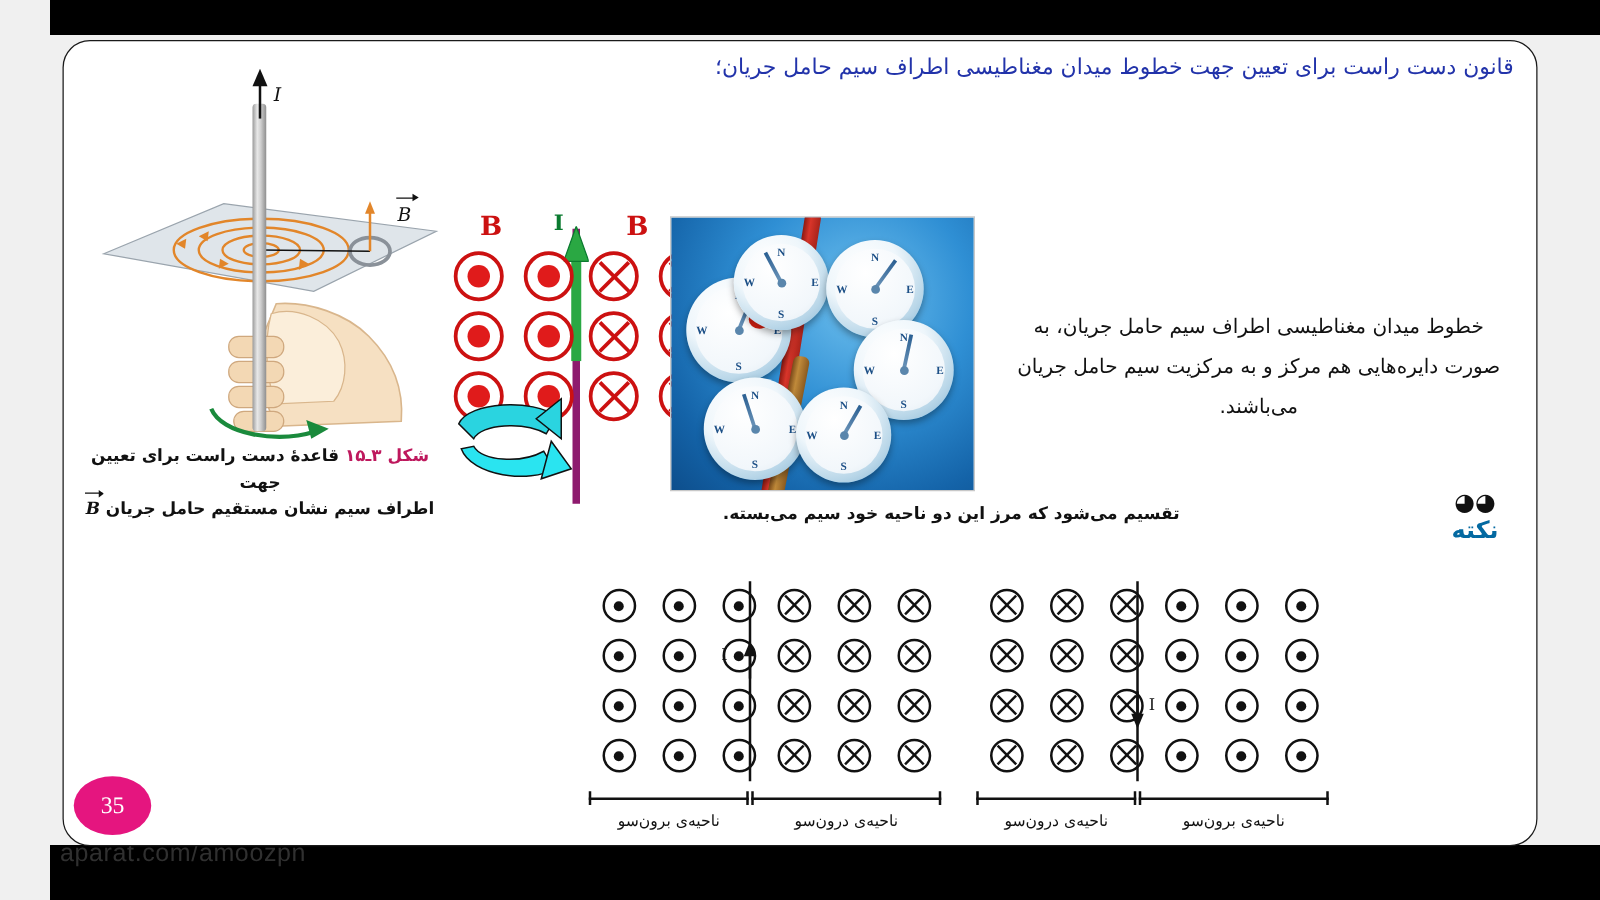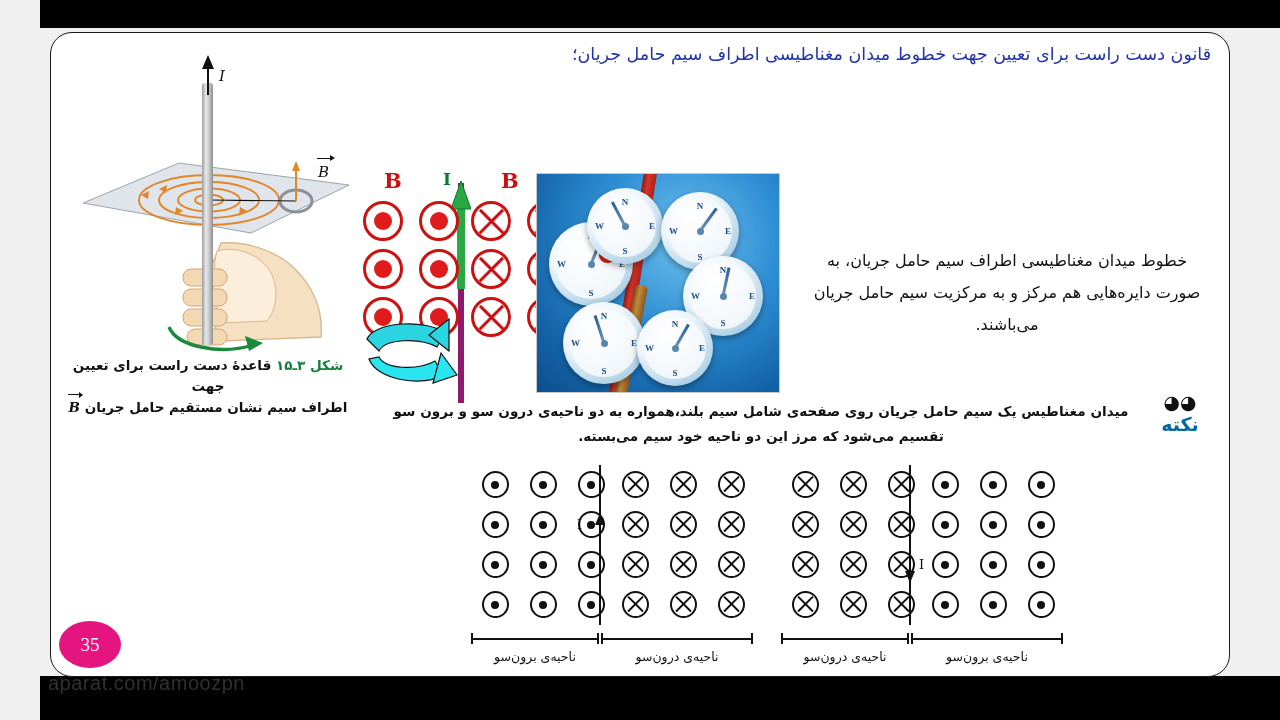--- a/index.html
+++ b/index.html
@@ -46,21 +46,21 @@
     color:#111;font-size:16px;line-height:2.0;
     font-family:"DejaVu Sans",sans-serif;
     direction:rtl;text-align:center;
   }
   .caption{
     position:absolute;left:12px;top:322px;width:290px;
     font-size:13.5px;line-height:1.55;color:#111;
     font-family:"DejaVu Sans",sans-serif;
     direction:rtl;text-align:center;font-weight:bold;
   }
-  .caption .figno{color:#15803d;text-align:right;}
+  .caption .figno{color:#be185d;text-align:right;}
   .caption .bvec{font-style:italic;font-family:"DejaVu Serif",serif;position:relative;}
   .caption .bvec::after{
     content:"";position:absolute;left:-1px;right:-2px;top:-5px;height:6px;
     border-top:1.3px solid #111;
   }
   .caption .bvec::before{
     content:"";position:absolute;right:-3px;top:-7px;
     border-left:4px solid #111;border-top:3px solid transparent;border-bottom:3px solid transparent;
   }
 
@@ -360,21 +360,20 @@
         <span class="s">S</span>
         <span class="w">W</span>
       </div>
     </div>
 
     <div class="note-badge">
       <span class="eyes">◕◕</span>
       <span class="lbl">نکته</span>
     </div>
     <div class="note-text">
-      <div>میدان مغناطیس یک سیم حامل جریان روی صفحه‌ی شامل سیم بلند،همواره به دو ناحیه‌ی درون سو و برون سو</div>
       <div>تقسیم می‌شود که مرز این دو ناحیه خود سیم می‌بسته.</div>
     </div>
 
     <div class="bgrid g1">
       <div class="wire" style="left:128px;"></div>
       <svg style="position:absolute;left:120px;top:48px;width:18px;height:30px;" viewBox="0 0 18 30">
         <line x1="9" y1="30" x2="9" y2="8" stroke="#111" stroke-width="2"></line>
         <polygon points="9,0 4,12 14,12" fill="#111"></polygon>
       </svg>
       <div class="ilab" style="left:106px;top:52px;">I</div>

